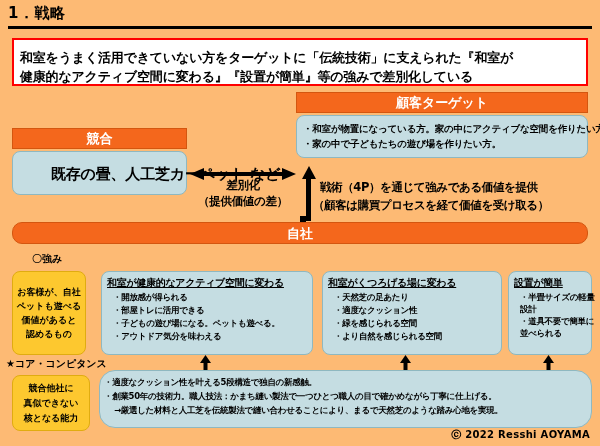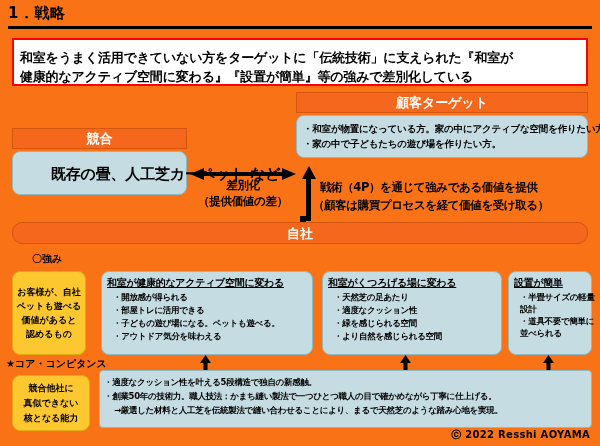--- a/index.html
+++ b/index.html
@@ -8,21 +8,21 @@
     background: #ffffff;
   }
   body {
     font-family: "DejaVu Sans", "Liberation Sans", sans-serif;
     color: #000000;
   }
   #page {
     position: relative;
     width: 600px;
     height: 446px;
-    background: #f97316;
+    background: #fdba74;
     overflow: hidden;
   }
 
   
   .slide-title {
     position: absolute;
     left: 8px;
     top: 4px;
     font-size: 15px;
     font-weight: bold;
@@ -154,21 +154,21 @@
 
   
   #box-core {
     position: absolute;
     left: 99px;
     top: 370px;
     width: 493px;
     height: 58px;
     background: #c5dde2;
     border: 1px solid #8fb8c0;
-    border-radius: 4px;
+    border-radius: 16px;
     box-sizing: border-box;
     padding: 4px 4px 16px 4px;
   }
   #box-core .cline {
     font-size: 8.5px;
     font-weight: bold;
     line-height: 14px;
     white-space: nowrap;
     letter-spacing: -0.3px;
   }

